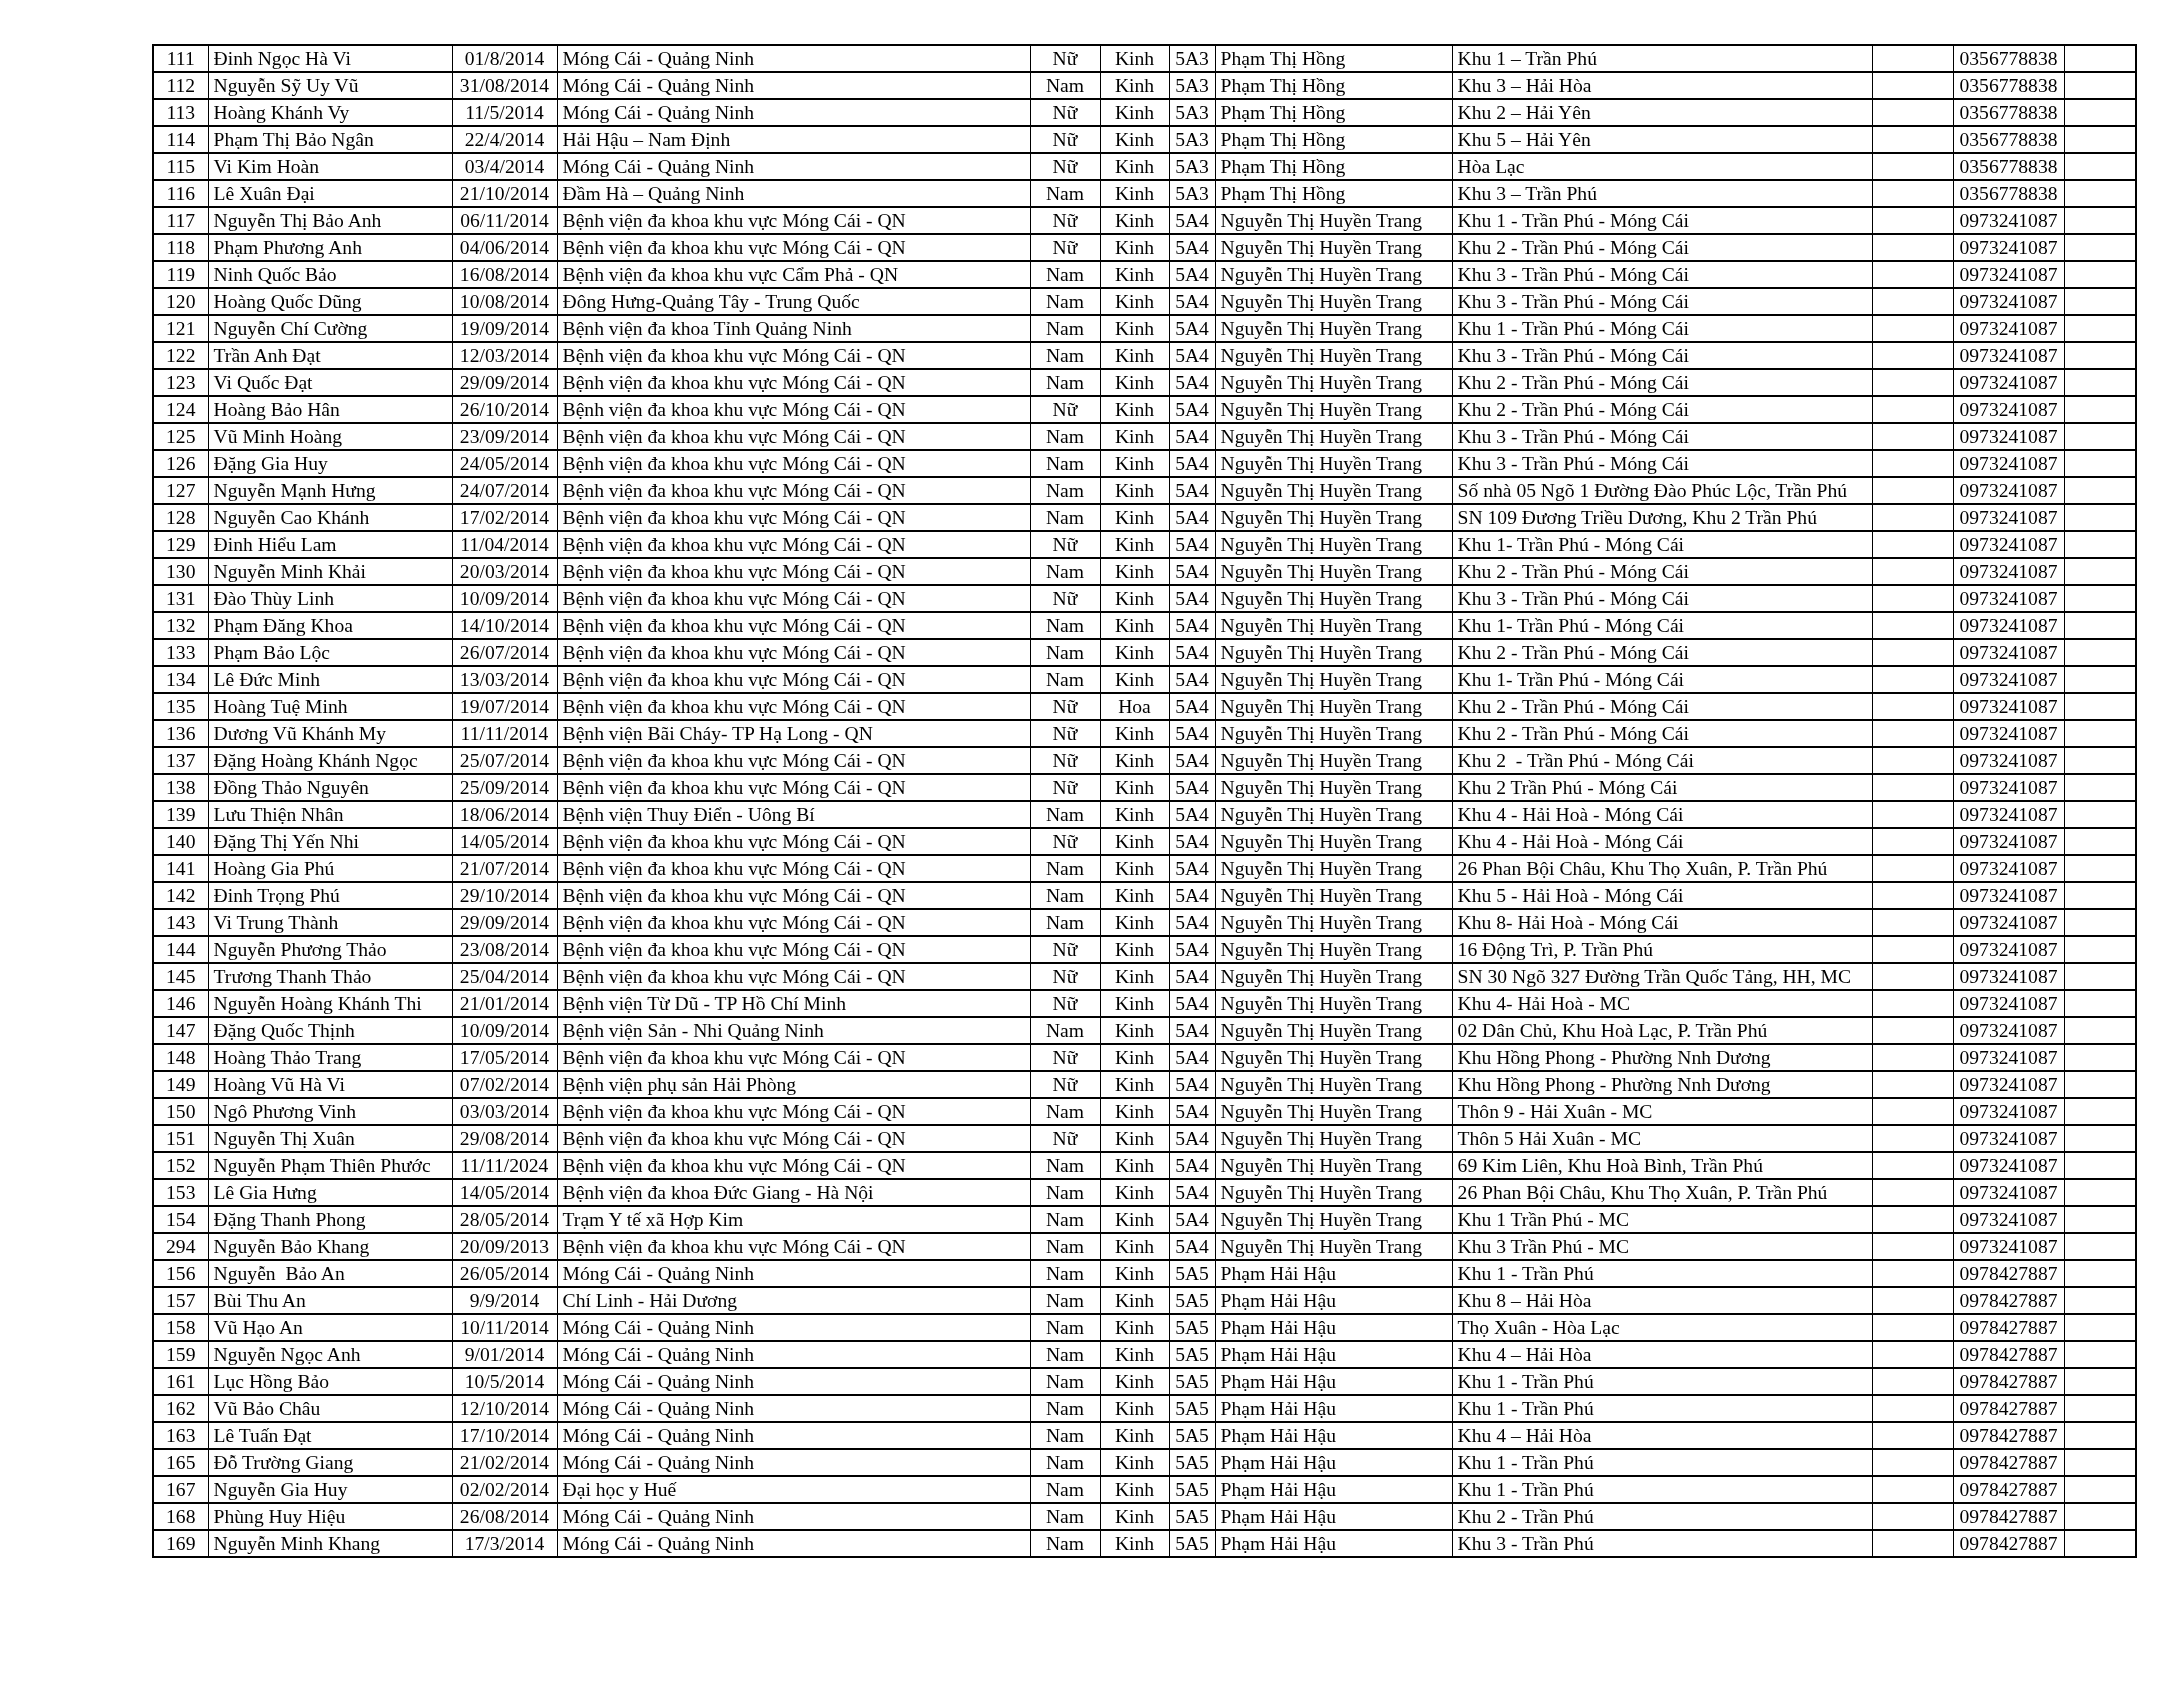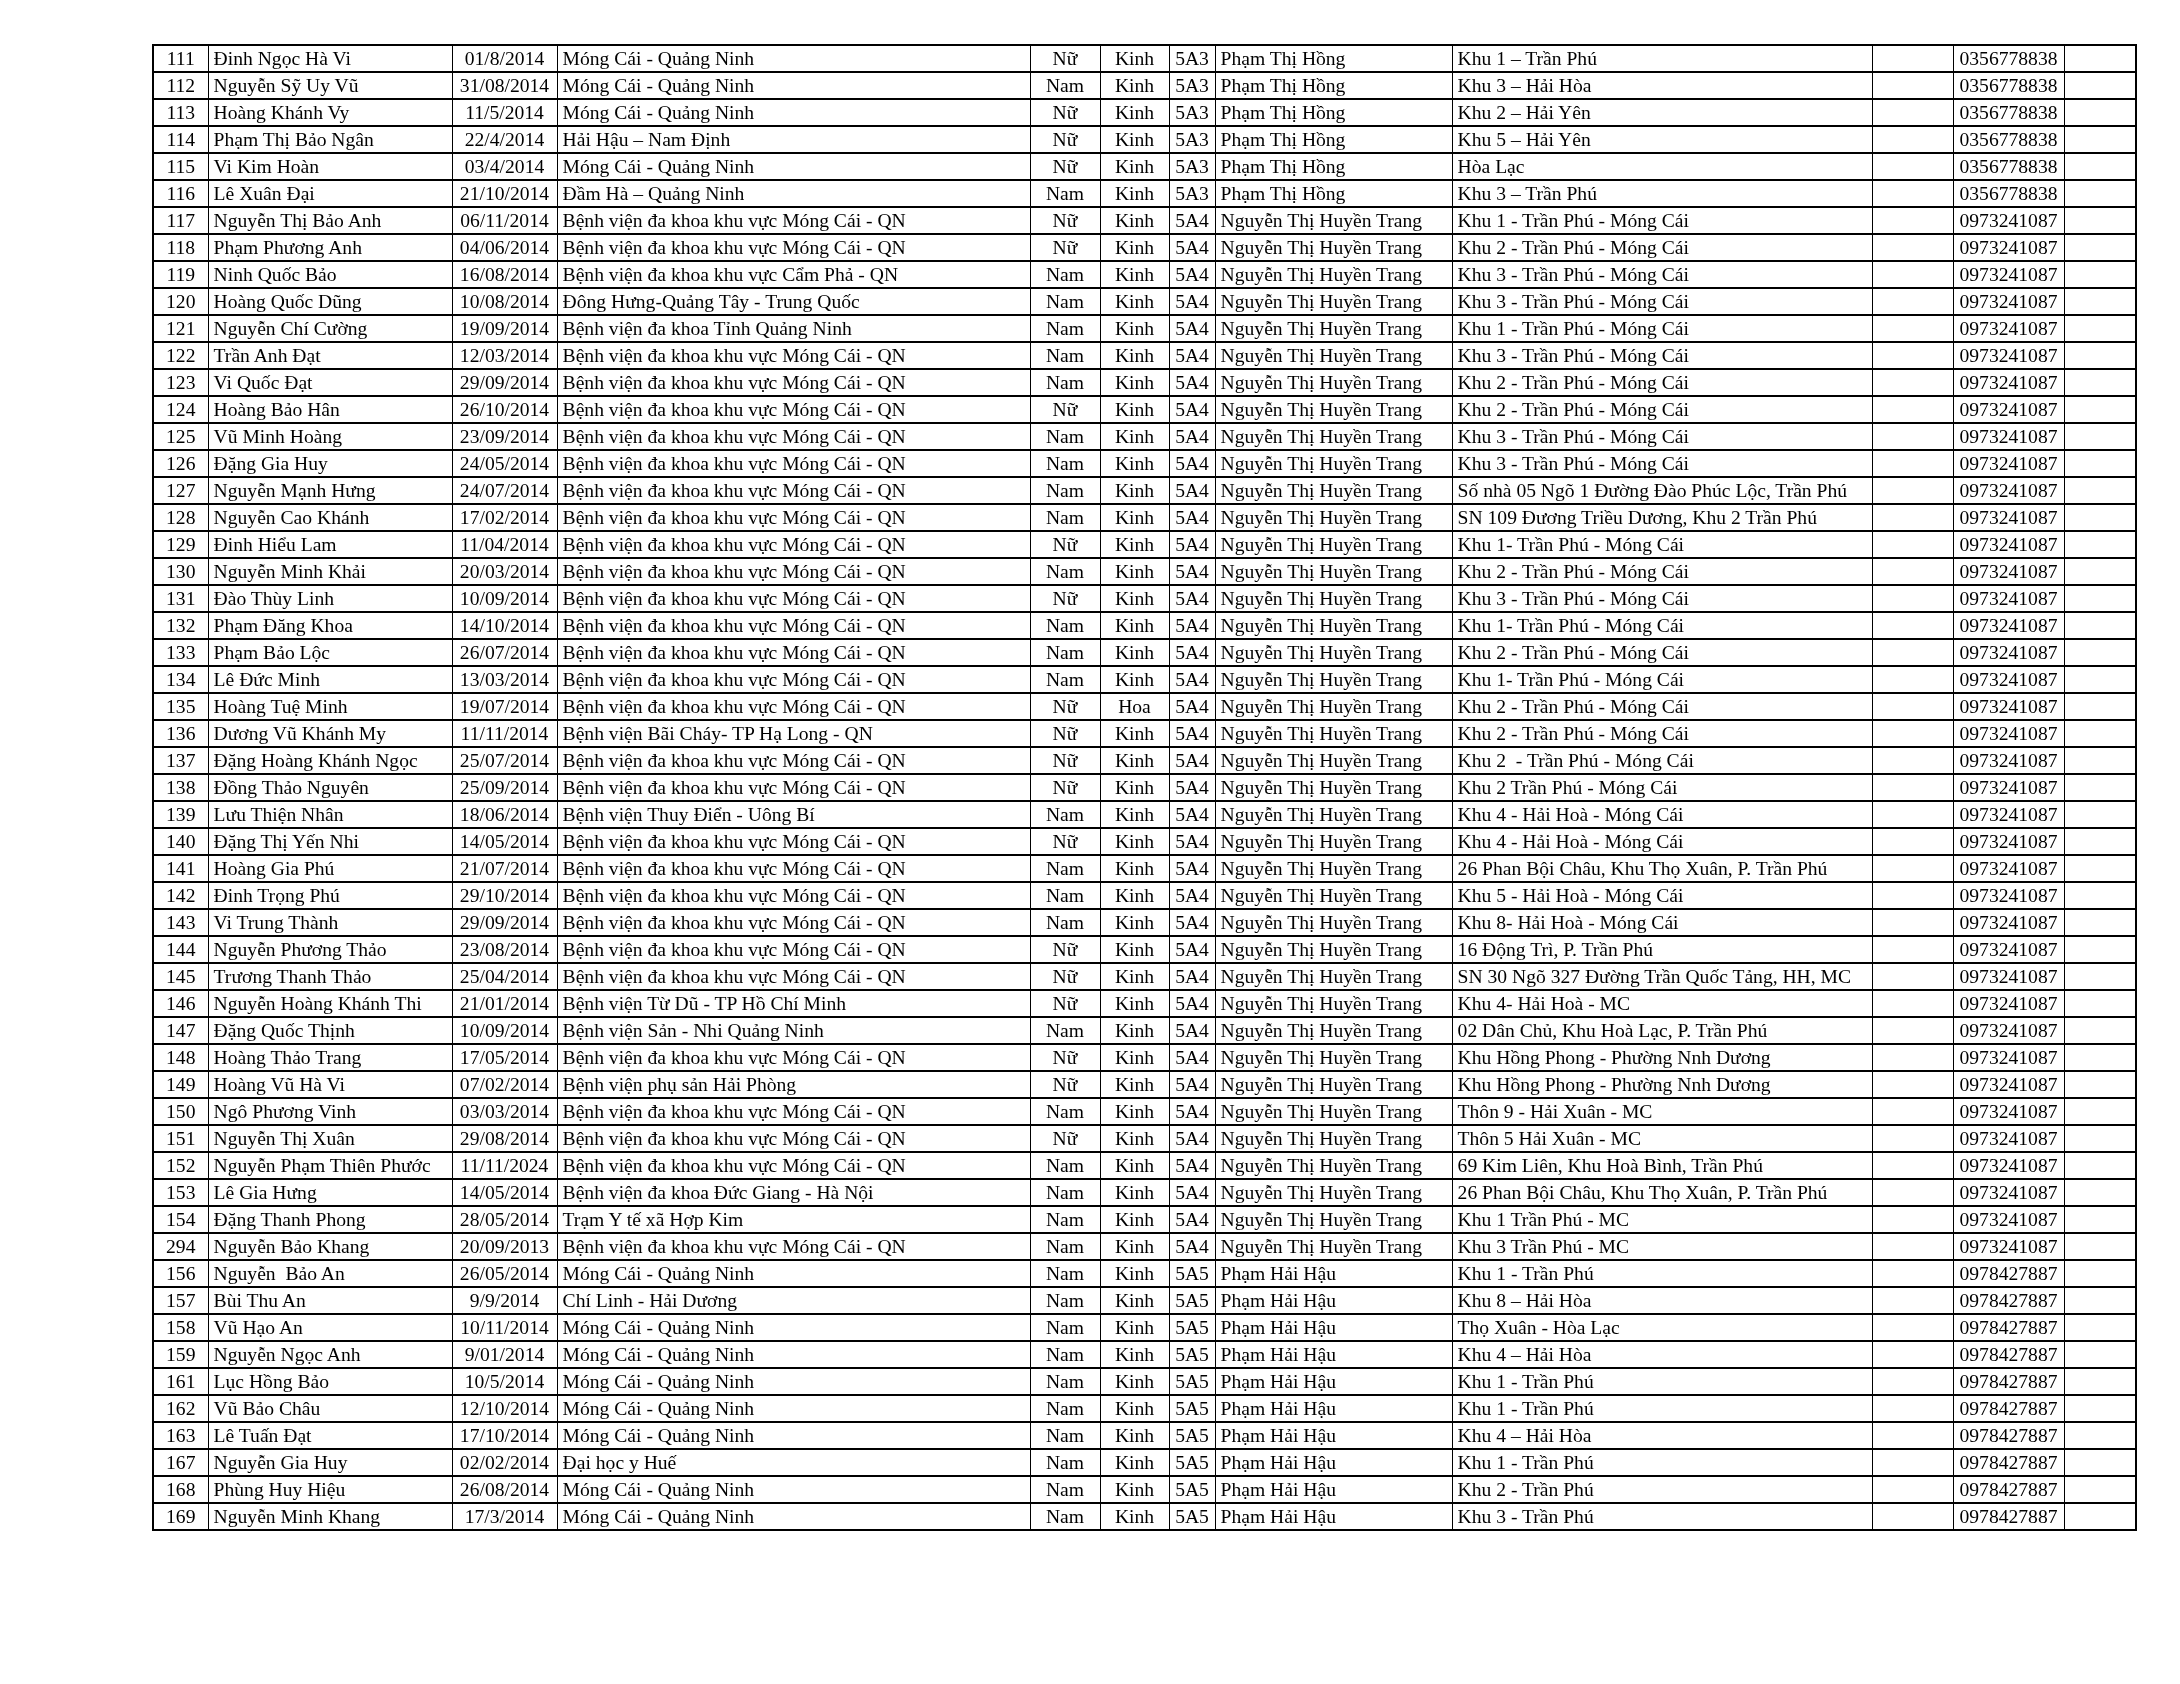--- a/index.html
+++ b/index.html
@@ -781,20 +781,34 @@
         <td class="al-c">Nam</td>
         <td class="al-c">Kinh</td>
         <td class="al-c">5A5</td>
         <td class="al-l">Phạm Hải Hậu</td>
         <td class="al-l">Khu 4 – Hải Hòa</td>
         <td class="al-l"></td>
         <td class="al-c">0978427887</td>
         <td class="al-l"></td>
       </tr>
       <tr>
+        <td class="al-c">165</td>
+        <td class="al-l">Đỗ Trường Giang</td>
+        <td class="al-c">21/02/2014</td>
+        <td class="al-l">Móng Cái - Quảng Ninh</td>
+        <td class="al-c">Nam</td>
+        <td class="al-c">Kinh</td>
+        <td class="al-c">5A5</td>
+        <td class="al-l">Phạm Hải Hậu</td>
+        <td class="al-l">Khu 1 - Trần Phú</td>
+        <td class="al-l"></td>
+        <td class="al-c">0978427887</td>
+        <td class="al-l"></td>
+      </tr>
+      <tr>
         <td class="al-c">167</td>
         <td class="al-l">Nguyễn Gia Huy</td>
         <td class="al-c">02/02/2014</td>
         <td class="al-l">Đại học y Huế</td>
         <td class="al-c">Nam</td>
         <td class="al-c">Kinh</td>
         <td class="al-c">5A5</td>
         <td class="al-l">Phạm Hải Hậu</td>
         <td class="al-l">Khu 1 - Trần Phú</td>
         <td class="al-l"></td>

